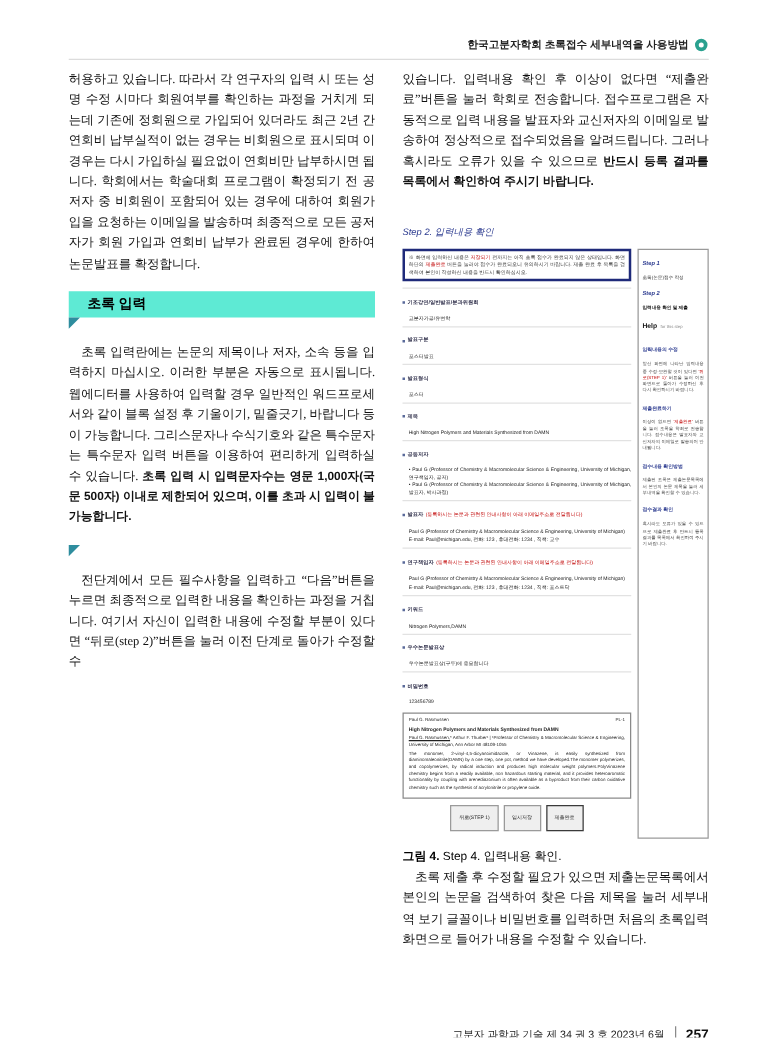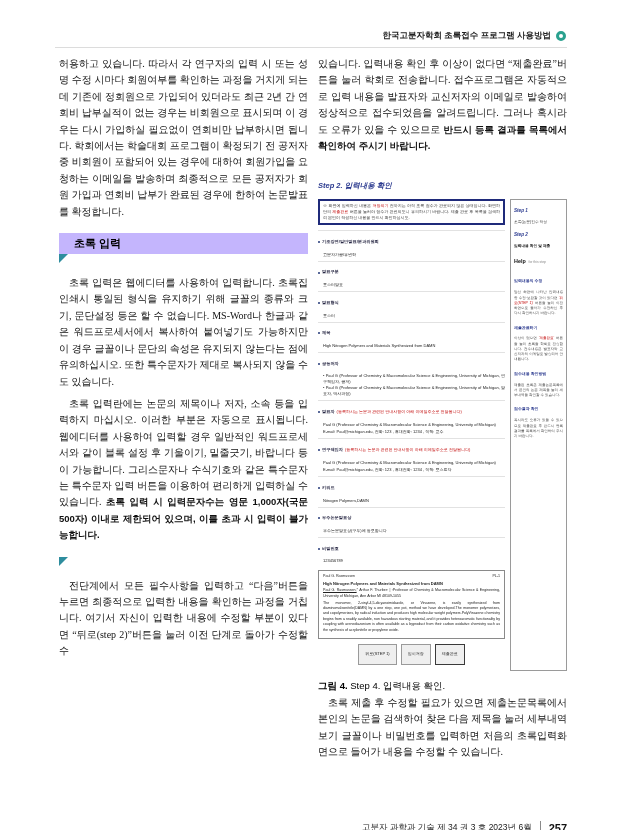--- a/index.html
+++ b/index.html
@@ -2,34 +2,34 @@
 <html><head>
 <meta charset="utf-8">
 <style>
   html,body{margin:0;padding:0;}
   body{width:622px;height:830px;background:#ffffff;position:relative;
        font-family:"Liberation Serif",serif;color:#111;overflow:hidden;}
   .header{position:absolute;top:30px;right:56px;display:flex;align-items:center;gap:5px;
           font-family:"Liberation Sans",sans-serif;font-weight:bold;font-size:8.5px;color:#222;}
   .hdr-icon{width:4px;height:4px;border:3px solid #2aa18f;border-radius:50%;background:#fff;display:inline-block;}
   .header-rule{position:absolute;top:47px;left:55px;right:55px;height:1px;background:#dcdcdc;}
-  .columns{position:absolute;top:56px;left:55px;right:55px;display:flex;gap:10px;justify-content:flex-end;}
+  .columns{position:absolute;top:56px;left:55px;right:55px;display:flex;gap:22px;}
   .col{width:249px;font-size:10px;line-height:16.4px;text-align:justify;}
   .para{margin:6px 0 0 0;}
   .para.first{margin-top:0;}
   .indent{text-indent:1em;}
   b.kb{font-family:"Liberation Sans",sans-serif;font-size:9.5px;}
 
   .sec{margin:13px 0 12px 0;font-family:"Liberation Sans",sans-serif;}
-  .sec-bar{background:#c4b5fd;padding:4px 10px 4px 15px;font-weight:bold;font-size:11px;color:#000;line-height:13px;}
+  .sec-bar{background:#5eead4;padding:4px 10px 4px 15px;font-weight:bold;font-size:11px;color:#000;line-height:13px;}
   .sec-fold{width:0;height:0;border-top:9px solid #2e8d9e;border-right:9px solid transparent;}
 
   
   .figure{margin:24px 0 0 0;font-family:"Liberation Sans",sans-serif;}
-  .fig-title{color:#2b3a8f;font-weight:bold;font-style:italic;font-size:7.5px;margin-bottom:4px;}
+  .fig-title{color:#2b3a8f;font-weight:normal;font-style:italic;font-size:7.5px;margin-bottom:4px;}
   .fig-body{display:flex;gap:5px;align-items:stretch;}
   .fig-main{flex:1;min-width:0;}
   .notice{border:2px solid #1f2a7a;padding:2px 3px;font-size:4px;line-height:1.55;color:#333;
           text-align:justify;margin-bottom:5px;}
   .red{color:#c00000;}
   .field{border-top:1px solid #e2e2e2;padding:2.5px 0 3px 0;}
   .f-label{color:#2a2a46;font-size:4.2px;font-weight:bold;display:flex;align-items:center;gap:2px;}
   .f-bullet{width:2px;height:2px;background:#5a6a9a;display:inline-block;flex:none;}
   .f-val{font-size:4px;color:#222;margin:1.5px 0 0 5px;line-height:1.5;}
   .f-note{font-size:4px;font-weight:normal;}
@@ -65,36 +65,35 @@
   .foot-journal{font-size:8.5px;color:#222;}
   .foot-sep{width:1px;height:14px;background:#8a8a8a;}
   .foot-page{font-size:11px;font-weight:bold;color:#111;}
 </style>
 </head>
 <body>
 
 <div>
 
   <div class="header">
-    <span>한국고분자학회 초록접수 프로그램 사용방법</span>
+    <span>한국고분자학회 초록접수 세부내역을 사용방법</span>
     <span class="hdr-icon"></span>
   </div>
   <div class="header-rule"></div>
 
   <div class="columns">
 
     <div class="col">
       <p class="para first">허용하고 있습니다. 따라서 각 연구자의 입력 시 또는 성명 수정 시마다 회원여부를 확인하는 과정을 거치게 되는데 기존에 정회원으로 가입되어 있더라도 최근 2년 간 연회비 납부실적이 없는 경우는 비회원으로 표시되며 이 경우는 다시 가입하실 필요없이 연회비만 납부하시면 됩니다. 학회에서는 학술대회 프로그램이 확정되기 전 공저자 중 비회원이 포함되어 있는 경우에 대하여 회원가입을 요청하는 이메일을 발송하며 최종적으로 모든 공저자가 회원 가입과 연회비 납부가 완료된 경우에 한하여 논문발표를 확정합니다.</p>
 
       <div class="sec">
         <div class="sec-bar">초록 입력</div>
         <div class="sec-fold"></div>
       </div>
 
-      <p class="para first indent">초록 입력은 웹에디터를 사용하여 입력합니다. 초록집 인쇄시 통일된 형식을 유지하기 위해 글꼴의 종류와 크기, 문단설정 등은 할 수 없습니다. MS-Word나 한글과 같은 워드프로세서에서 복사하여 붙여넣기도 가능하지만 이 경우 글꼴이나 문단의 속성은 유지되지 않는다는 점에 유의하십시오. 또한 특수문자가 제대로 복사되지 않을 수도 있습니다.</p>
       <p class="para indent"><span>초록 입력란에는 논문의 제목이나 저자, 소속 등을 입력하지 마십시오. 이러한 부분은 자동으로 표시됩니다. 웹에디터를 사용하여 입력할 경우 일반적인 워드프로세서와 같이 블록 설정 후 기울이기, 밑줄긋기, 바랍니다 등이 가능합니다. 그리스문자나 수식기호와 같은 특수문자는 특수문자 입력 버튼을 이용하여 편리하게 입력하실 수 있습니다. </span><b class="kb">초록 입력 시 입력문자수는 영문 1,000자(국문 500자) 이내로 제한되어 있으며, 이를 초과 시 입력이 불가능합니다.</b></p>
 
       <div class="sec">
         <div class="sec-fold"></div>
       </div>
 
       <p class="para first indent">전단계에서 모든 필수사항을 입력하고 “다음”버튼을 누르면 최종적으로 입력한 내용을 확인하는 과정을 거칩니다. 여기서 자신이 입력한 내용에 수정할 부분이 있다면 “뒤로(step 2)”버튼을 눌러 이전 단계로 돌아가 수정할 수</p>
     </div>
 
     <div class="col">

